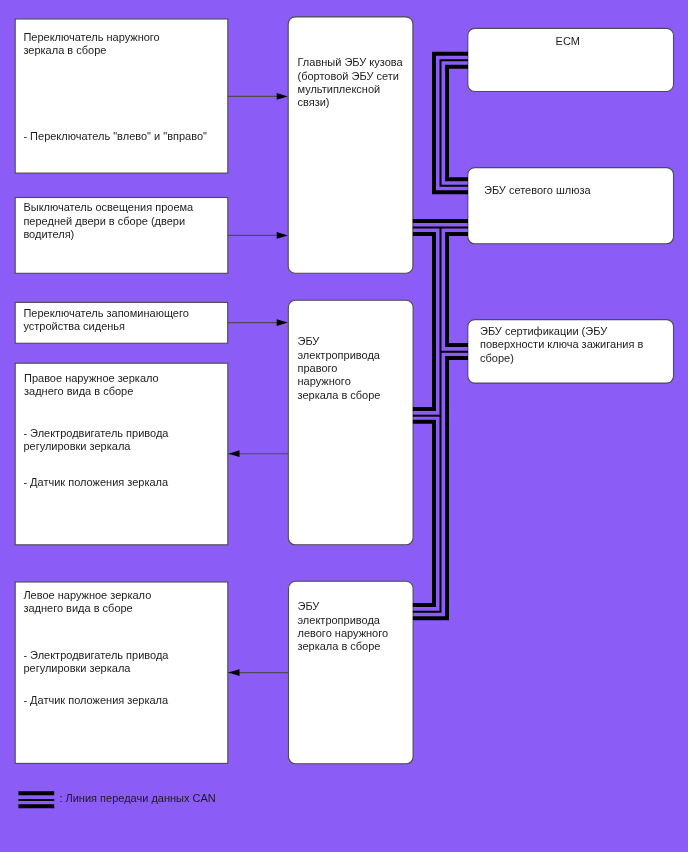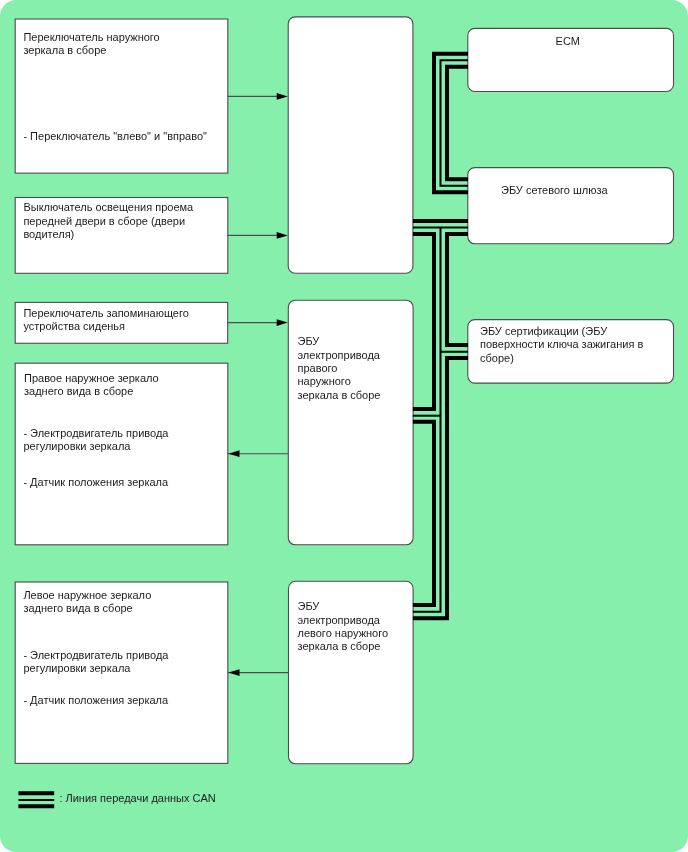--- a/index.html
+++ b/index.html
@@ -1,19 +1,19 @@
 <!DOCTYPE html>
 <html><head>
 <meta charset="utf-8">
 <title>CAN bus block diagram</title>
 <style>
   html,body{margin:0;padding:0;background:#ffffff;}
   body{width:688px;height:852px;overflow:hidden;
        font-family:"Liberation Sans",sans-serif;}
-  #stage{position:relative;width:688px;height:852px;background:#86efac;border-radius:16px;}
+  #stage{position:relative;width:688px;height:852px;background:#8b5cf6;}
   svg#canvas{position:absolute;left:0;top:0;}
   .box{fill:#ffffff;stroke:#4c4c4c;stroke-width:1.1;}
   .thin-line{stroke:#4c4c4c;stroke-width:1.1;fill:none;}
   .arrow-head{fill:#000000;}
   .bus{fill:none;stroke:#000000;stroke-linecap:butt;stroke-linejoin:miter;}
   .bus-thick{stroke-width:4;}
   .bus-thin{stroke-width:2;}
   .tx{position:absolute;font-family:"Liberation Sans",sans-serif;
       font-size:11px;line-height:13.4px;color:#1c1c1c;white-space:pre;
       -webkit-font-smoothing:antialiased;transform:translateZ(0);}
@@ -111,31 +111,35 @@
 <div class="tx" style="left:23.4px;top:426.7px">- Электродвигатель привода
 регулировки зеркала</div>
 <div class="tx" style="left:23.4px;top:475.8px">- Датчик положения зеркала</div>
 
 <div class="tx" style="left:23.4px;top:588.7px">Левое наружное зеркало
 заднего вида в сборе</div>
 <div class="tx" style="left:23.4px;top:649.0px">- Электродвигатель привода
 регулировки зеркала</div>
 <div class="tx" style="left:23.4px;top:693.8px">- Датчик положения зеркала</div>
 
+<div class="tx" style="left:297.5px;top:56.2px">Главный ЭБУ кузова
+(бортовой ЭБУ сети
+мультиплексной
+связи)</div>
 <div class="tx" style="left:297.5px;top:335.2px">ЭБУ
 электропривода
 правого
 наружного
 зеркала в сборе</div>
 <div class="tx" style="left:297.5px;top:600.1px">ЭБУ
 электропривода
 левого наружного
 зеркала в сборе</div>
 
 <div class="tx" style="left:555.6px;top:34.5px">ECM</div>
-<div class="tx" style="left:501px;top:183.8px">ЭБУ сетевого шлюза</div>
+<div class="tx" style="left:484px;top:183.8px">ЭБУ сетевого шлюза</div>
 <div class="tx" style="left:480.0px;top:324.8px">ЭБУ сертификации (ЭБУ
 поверхности ключа зажигания в
 сборе)</div>
 
 <div class="tx" style="left:59.4px;top:792.4px">: Линия передачи данных CAN</div>
 
 </div>
 
 </body></html>

